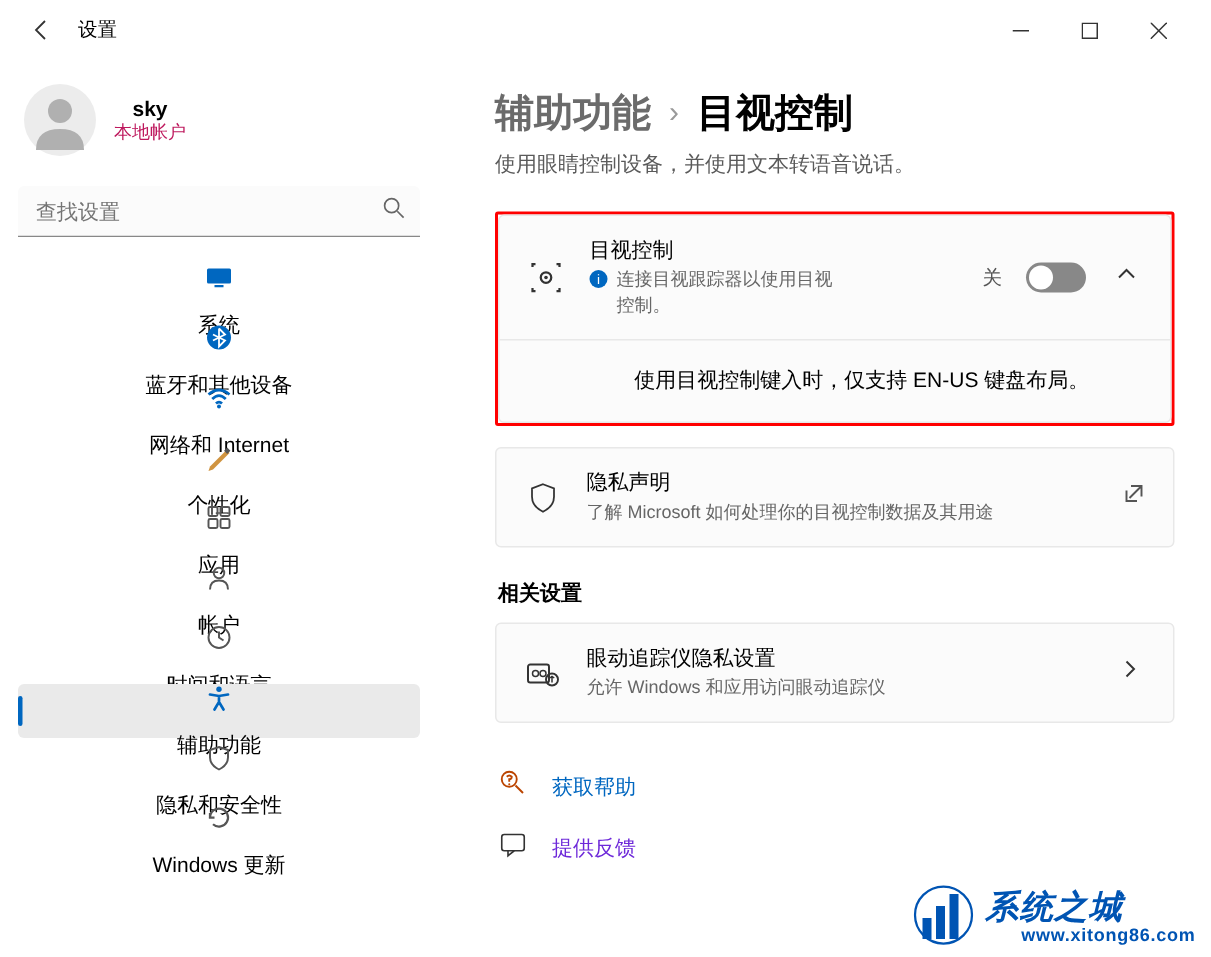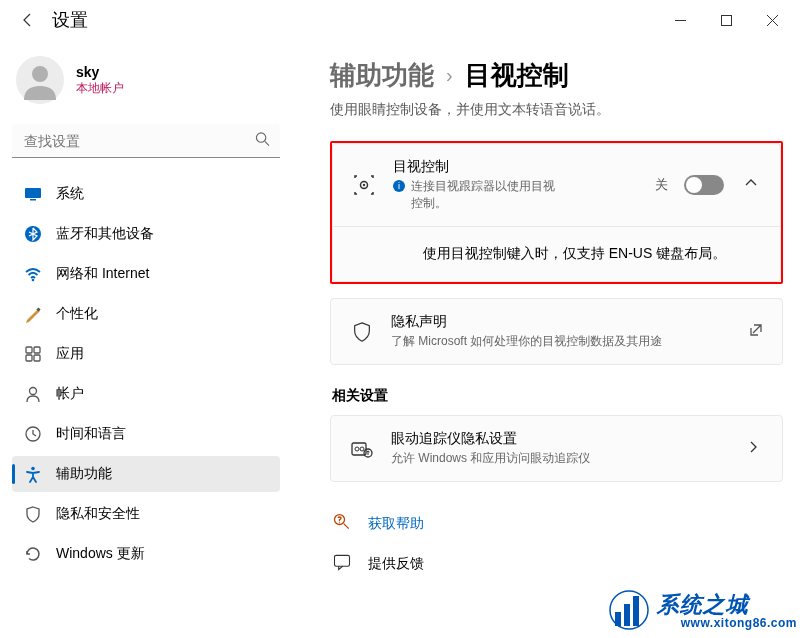--- a/index.html
+++ b/index.html
@@ -1,38 +1,38 @@
 <!DOCTYPE html>
 <html><head>
   <meta charset="utf-8">
   <style>
     * { margin: 0; padding: 0; box-sizing: border-box; font-family: "Segoe UI", "Microsoft YaHei", sans-serif; }
     body { width: 807px; height: 638px; background: #fff; overflow: hidden; position: relative; }
     
     .titlebar { height: 40px; display: flex; align-items: center; padding: 0 12px; }
     .back-btn { width: 32px; height: 32px; display: flex; align-items: center; justify-content: center; cursor: pointer; }
-    .app-title { font-size: 18px; margin-left: 8px; }
+    .app-title { font-size: 13px; margin-left: 8px; }
     .window-controls { margin-left: auto; display: flex; gap: 0; }
     .win-ctrl { width: 46px; height: 32px; display: flex; align-items: center; justify-content: center; cursor: pointer; }
     
     .content { display: flex; height: calc(100% - 40px); }
     
     .sidebar { width: 292px; padding: 8px 12px 0 12px; }
     .user-section { display: flex; align-items: center; padding: 8px 4px 20px 4px; gap: 12px; }
     .avatar { width: 48px; height: 48px; }
-    .user-info { display: flex; flex-direction: column; }
+    .user-info { display: flex; flex-direction: column; text-align: center; }
     .user-name { font-size: 14px; font-weight: 600; }
     .user-type { font-size: 12px; color: #be185d; }
     
     .search-box { position: relative; margin-bottom: 18px; }
     .search-input { width: 100%; height: 34px; border: none; border-bottom: 1.5px solid #888; background: #fbfbfb; padding: 0 36px 0 12px; font-size: 14px; outline: none; border-radius: 4px 4px 0 0; }
     .search-icon { position: absolute; right: 10px; top: 50%; transform: translateY(-50%); color: #666; }
     
     .nav-list { list-style: none; }
-    .nav-item { display: flex; align-items: center; height: 36px; padding: 0 12px; border-radius: 4px; cursor: pointer; gap: 14px; font-size: 14px; position: relative; margin-bottom: 4px; }
+    .nav-item { display: flex; align-items: center; height: 36px; padding: 0 12px; border-radius: 4px; cursor: pointer; gap: 14px; font-size: 14px; position: relative; margin-bottom: 4px; flex-direction: column; }
     .nav-item.active { background: #eaeaea; }
     .nav-item.active::before { content: ""; position: absolute; left: 0; top: 8px; bottom: 8px; width: 3px; background: #0067c0; border-radius: 2px; }
     .nav-icon { width: 18px; height: 18px; display: flex; align-items: center; justify-content: center; }
     
     .main { flex: 1; padding: 18px 24px 0 38px; overflow-y: auto; }
     .breadcrumb { display: flex; align-items: center; gap: 12px; margin-bottom: 8px; }
     .bc-parent { font-size: 26px; font-weight: 600; color: #6b6b6b; cursor: pointer; }
     .bc-sep { font-size: 20px; color: #9a9a9a; }
     .bc-current { font-size: 26px; font-weight: 600; }
     .page-desc { font-size: 14px; color: #5a5a5a; margin-bottom: 22px; }
@@ -306,21 +306,21 @@
               <circle cx="9" cy="13" r="0.8" fill="#bb4400"></circle>
               <path d="M14 14 L20 20" stroke="#bb4400" stroke-width="1.5"></path>
             </svg></span>
         <span class="bl-text">获取帮助</span>
       </div>
       <div class="bl-row">
         <span><svg width="20" height="20" viewBox="0 0 24 24">
               <rect x="3" y="4" width="18" height="13" rx="2" stroke="#333" fill="none" stroke-width="1.3"></rect>
               <path d="M8 17 L8 21 L13 17" stroke="#333" fill="none" stroke-width="1.3"></path>
             </svg></span>
-        <span class="bl-text" style="color:#000000;">提供反馈</span>
+        <span class="bl-text" style="color:#6d28d9;">提供反馈</span>
       </div>
     </div>
   </div>
 </div>
 
 <div class="watermark">
   <svg class="wm-logo" viewBox="0 0 40 40">
       <rect x="6" y="22" width="6" height="14" fill="#0054b3"></rect>
       <rect x="15" y="14" width="6" height="22" fill="#0054b3"></rect>
       <rect x="24" y="6" width="6" height="30" fill="#0054b3"></rect>

